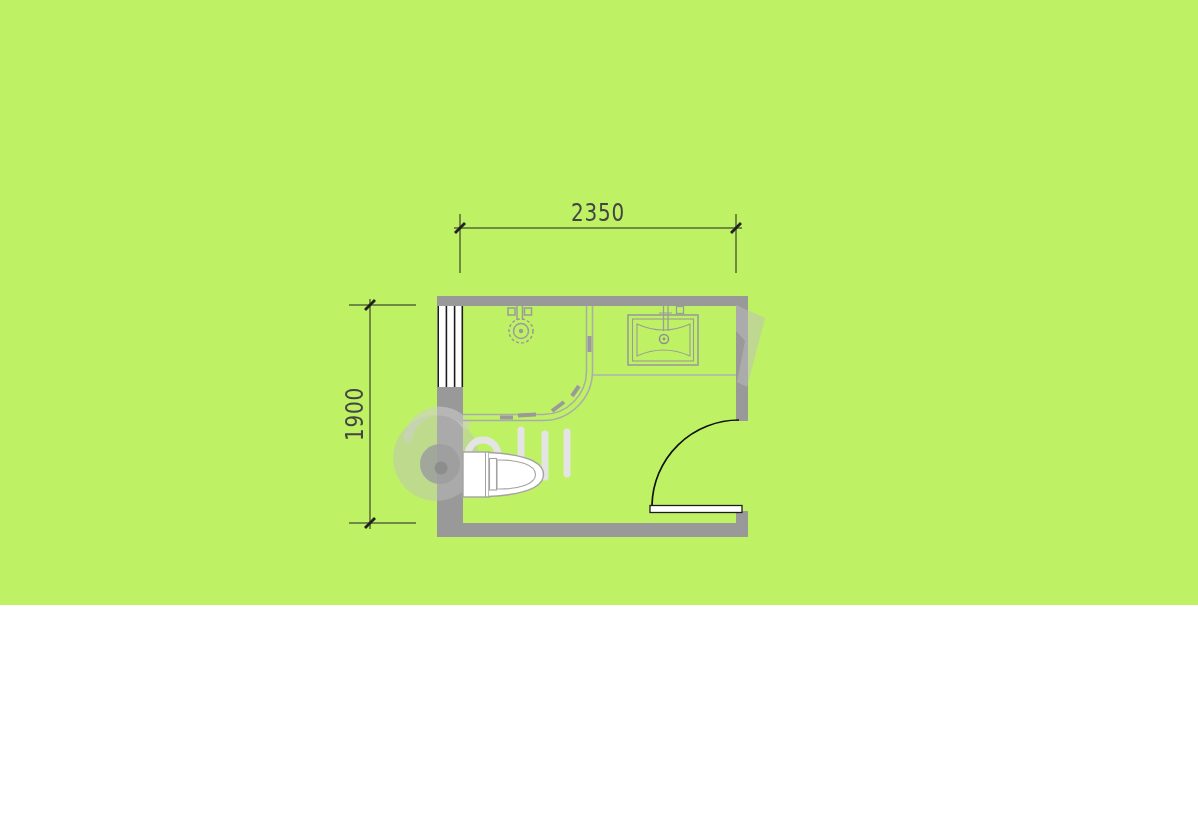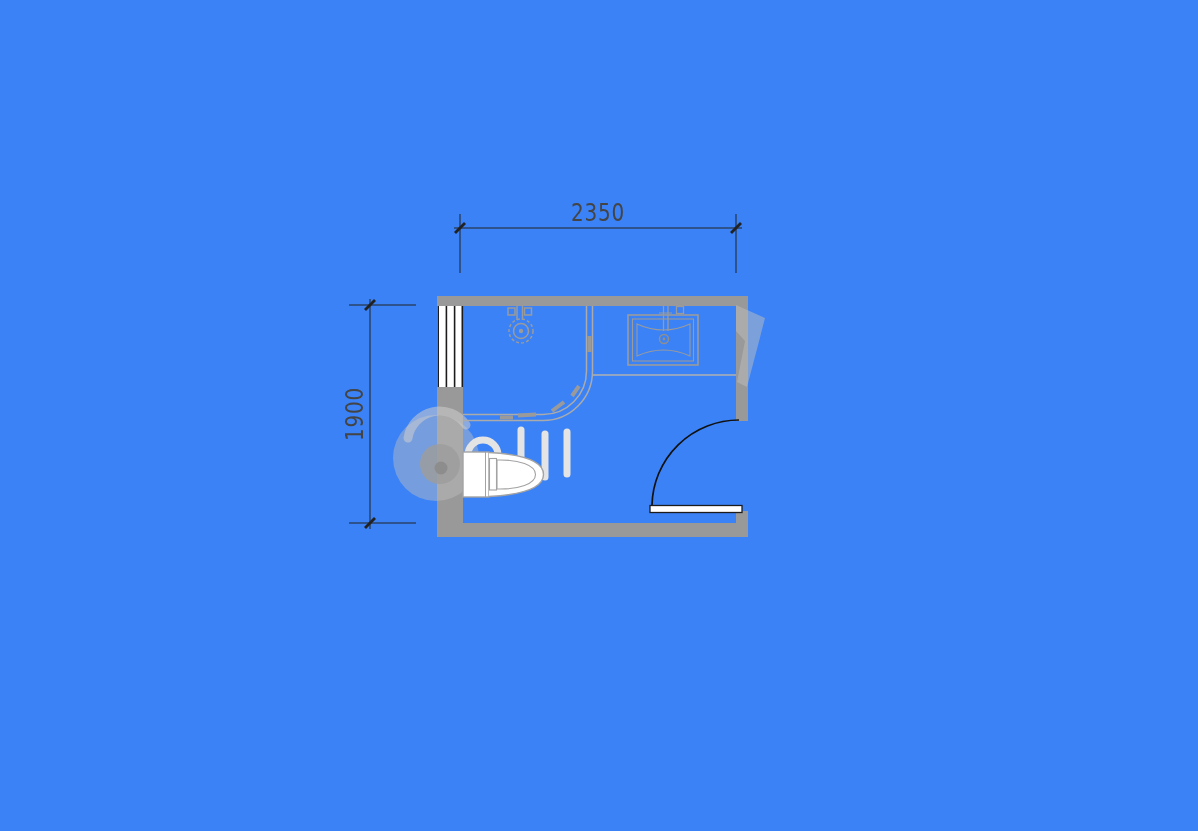--- a/index.html
+++ b/index.html
@@ -1,20 +1,20 @@
 <!DOCTYPE html>
 <html><head>
 <meta charset="utf-8">
 <style>
   html, body { margin: 0; padding: 0; background: #ffffff; }
   .canvas {
     position: relative;
     width: 1198px;
-    height: 831px;
-    background: #3b82f6;
+    height: 605px;
+    background: #bef264;
     overflow: hidden;
     font-family: "DejaVu Sans", sans-serif;
   }
   svg { position: absolute; left: 0; top: 0; }
   text.dim {
     font-family: "DejaVu Sans", sans-serif;
     font-size: 25px;
     letter-spacing: 1px;
     fill: #444444;
   }

